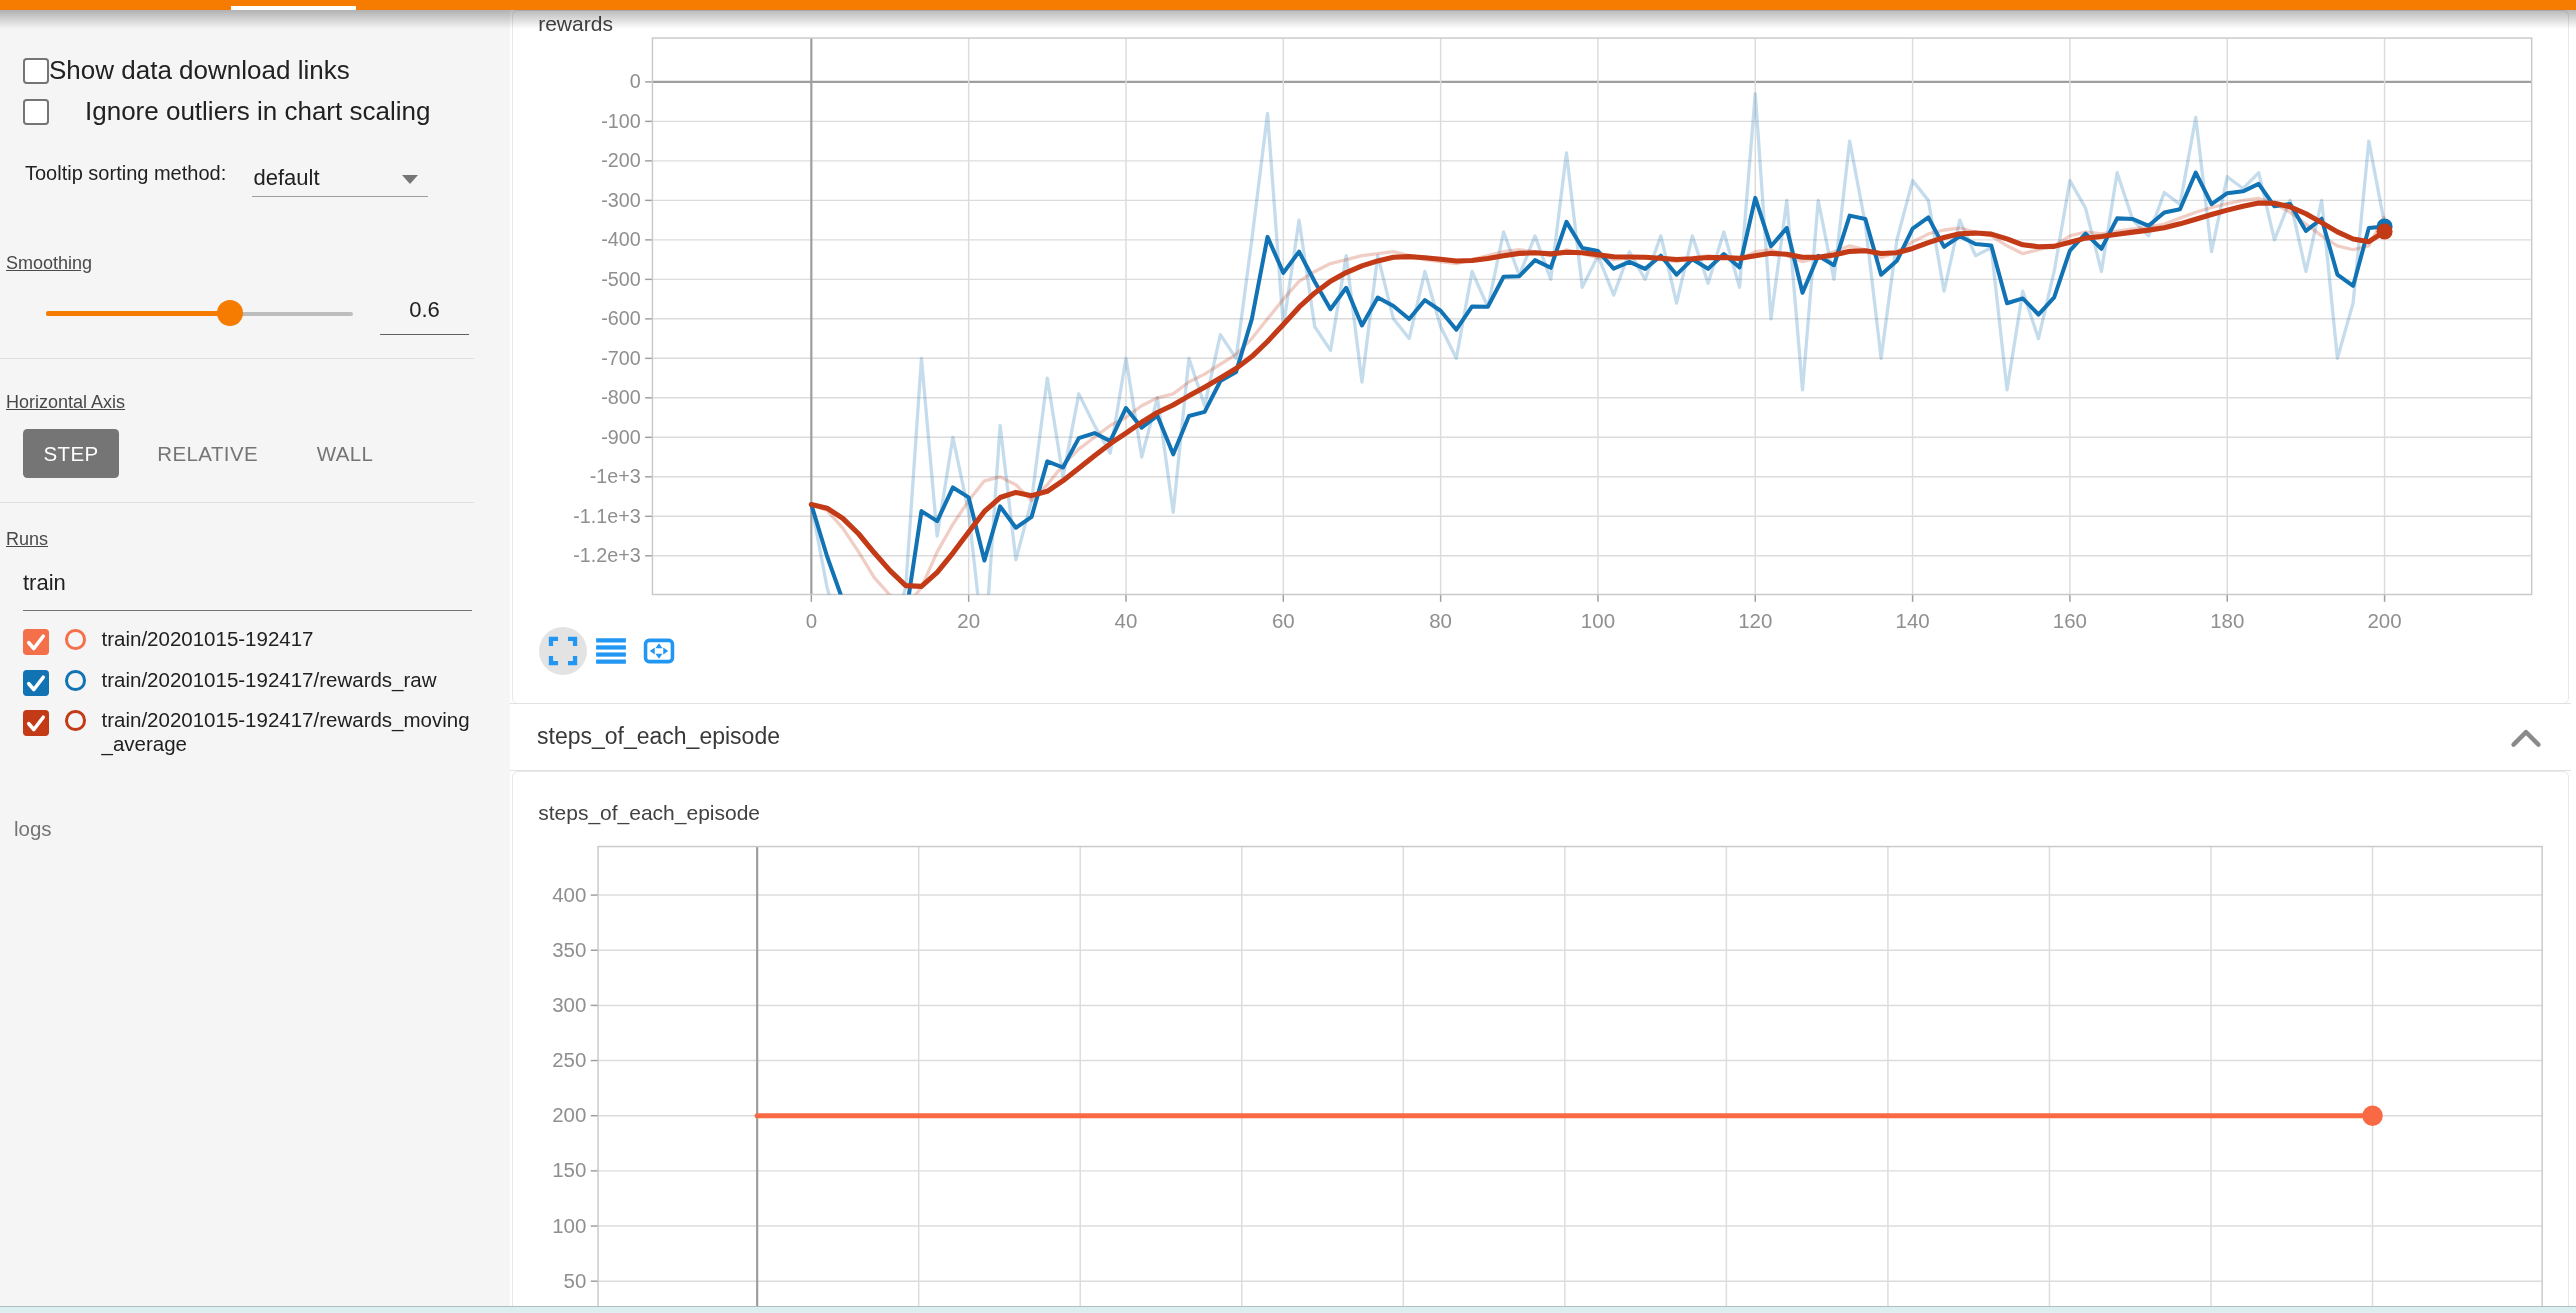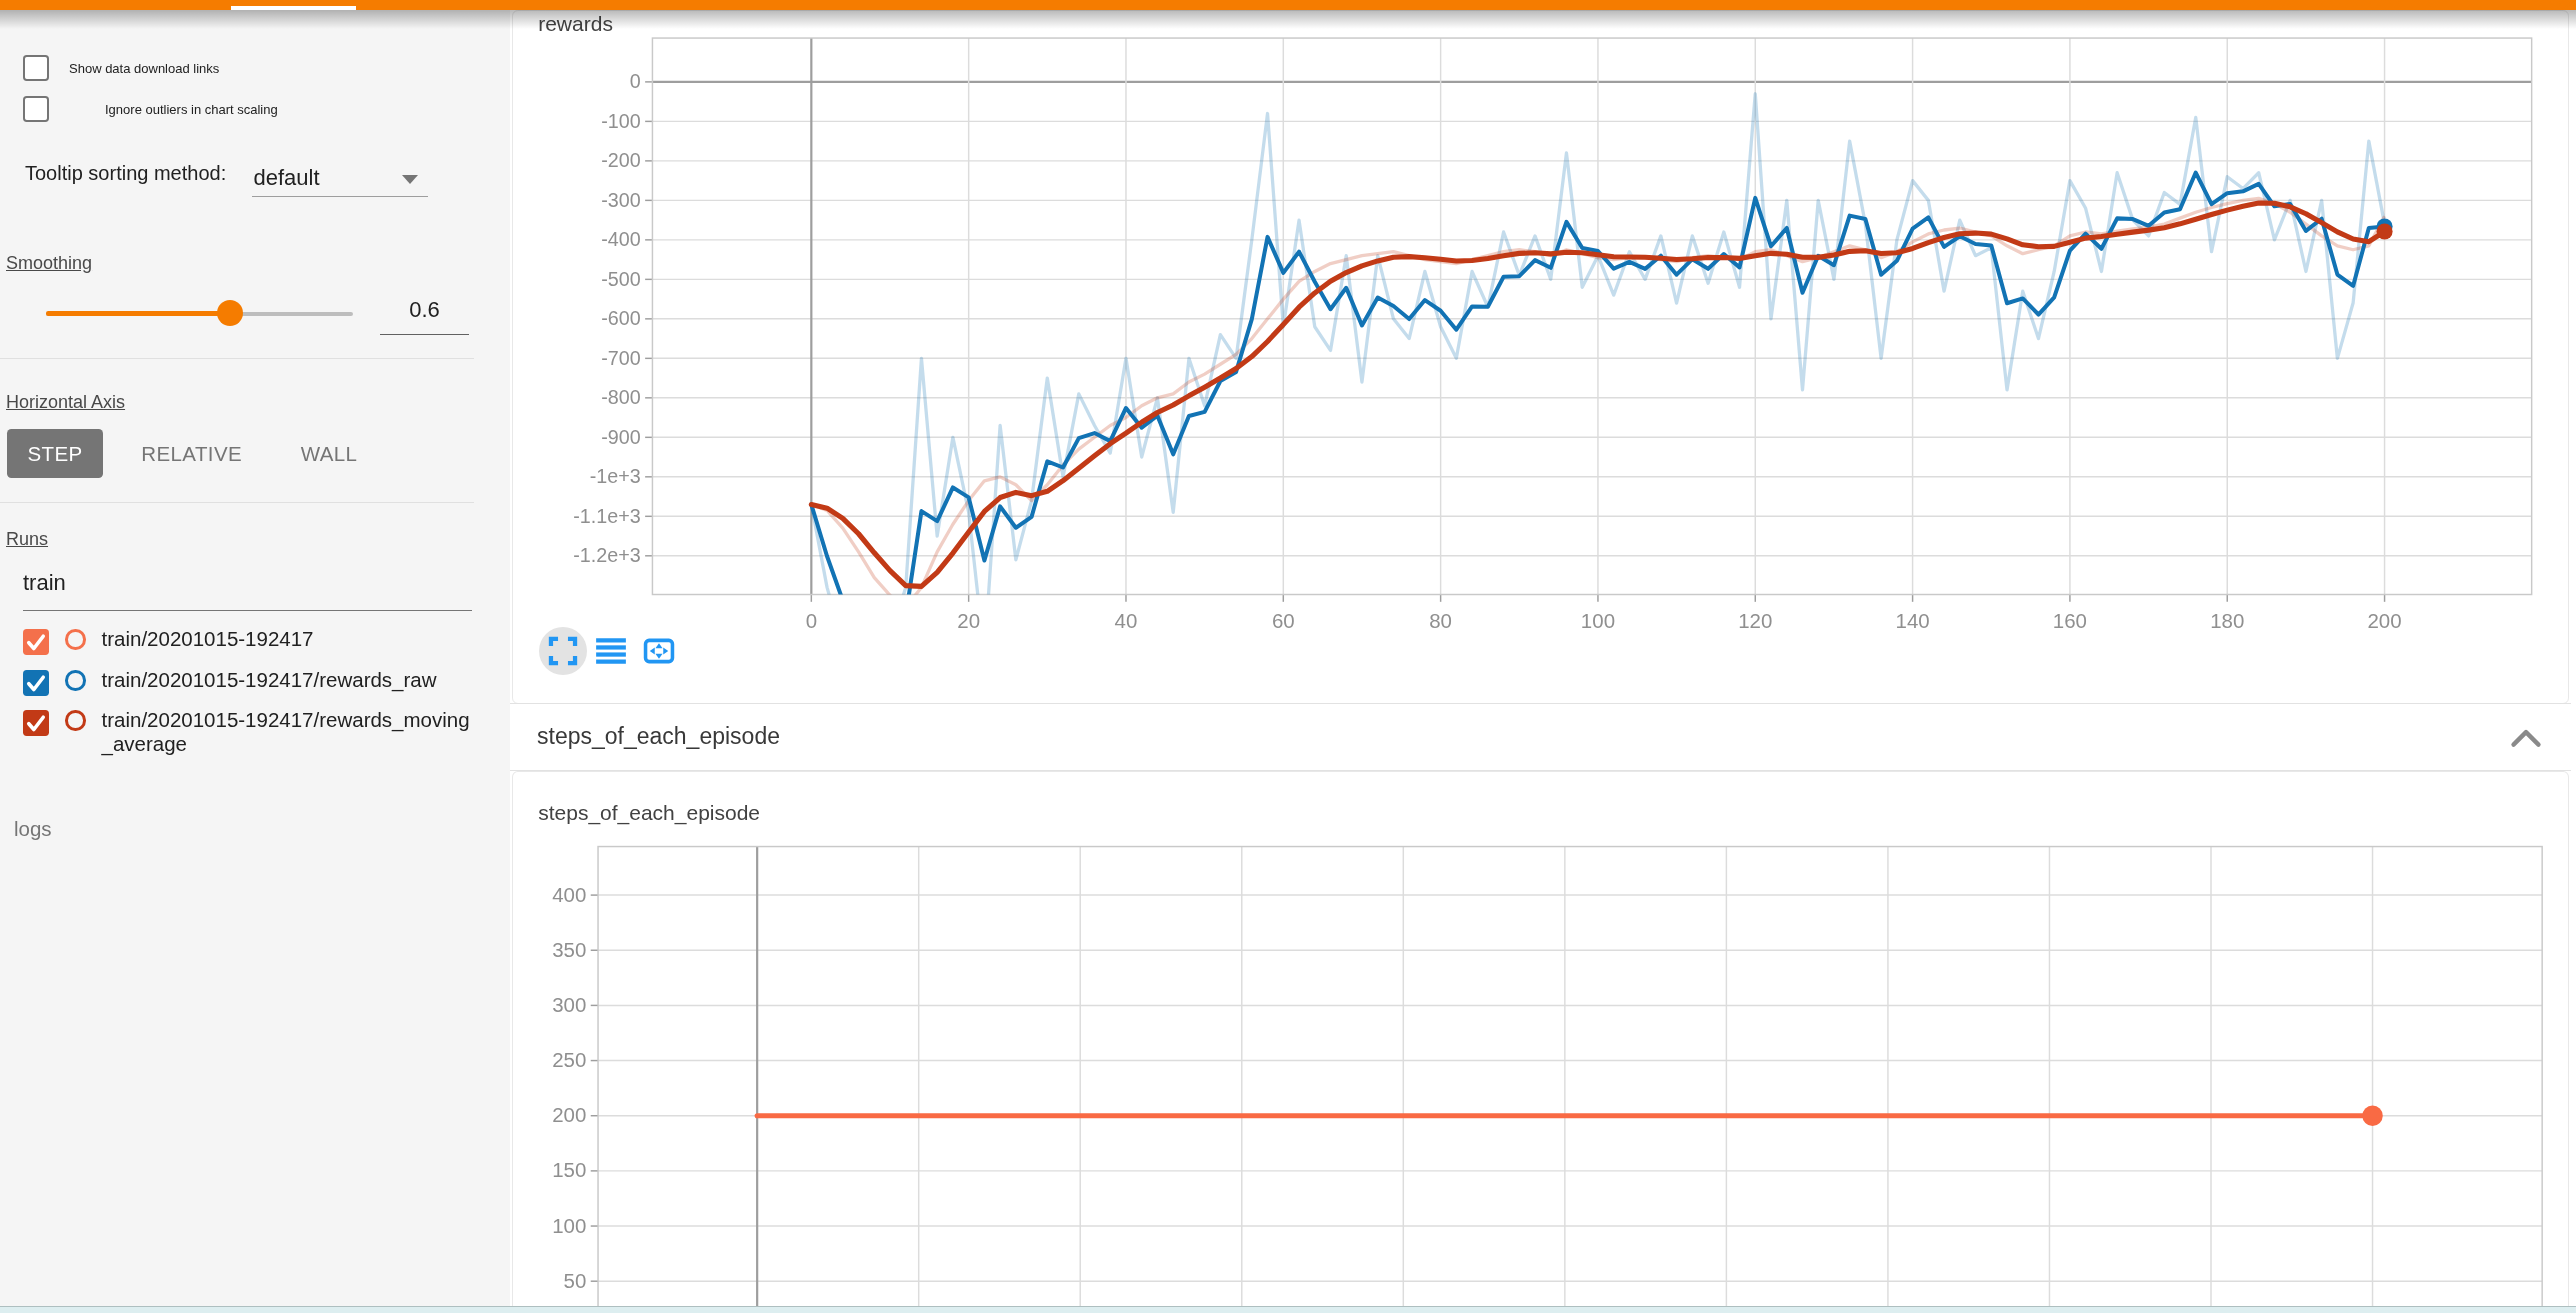--- a/index.html
+++ b/index.html
@@ -9,38 +9,38 @@
   
   .topbar { position:absolute; left:0; top:0; width:2576px; height:10.2px; background:#f57c00; z-index:30; }
   .tab-indicator { position:absolute; left:231px; top:5.9px; width:125px; height:4.4px; background:#fff; }
   .top-shadow { position:absolute; left:0; top:10.2px; width:2576px; height:19px; background:linear-gradient(to bottom, rgba(0,0,0,0.28), rgba(0,0,0,0)); z-index:29; pointer-events:none; }
 
   
   .sidebar { position:absolute; left:0; top:10.2px; width:510px; height:1303px; background:#f5f5f5; z-index:5; color:#212121; }
   .chk-row { position:absolute; left:23px; display:flex; align-items:center; }
   .chk-box { width:26px; height:26px; border:2.9px solid #757575; border-radius:3.7px; background:#fff; flex:0 0 auto; }
   .chk-box svg { display:block; }
-  .chk-label { margin-left:20px; font-size:13px; color:#212121; white-space:nowrap; }
+  .chk-label { margin-left:0; font-size:26px; color:#212121; white-space:nowrap; }
 
   .tooltip-row { position:absolute; left:25px; top:146px; width:453px; height:37px; }
   .tooltip-label { position:absolute; left:0; top:5.9px; font-size:20px; color:#212121; }
   .select-box { position:absolute; left:227px; top:4px; width:176px; height:37px; border-bottom:1.5px solid #9e9e9e; cursor:pointer; }
   .select-value { position:absolute; left:1.5px; top:4.4px; font-size:22px; color:#212121; }
   .select-arrow { position:absolute; right:10.2px; top:14.6px; width:0; height:0; border-left:8px solid transparent; border-right:8px solid transparent; border-top:9.5px solid #757575; }
 
   .side-label { position:absolute; left:6px; font-size:18px; color:#494949;text-decoration:underline; }
   .slider { position:absolute; left:46px; top:298px; width:307px; height:10.2px; }
   .slider-track { position:absolute; left:0; top:3.7px; width:100%; height:3.7px; background:#bdbdbd; border-radius:2.2px; }
   .slider-fill { position:absolute; left:0; top:2.9px; height:5.1px; background:#f57c00; border-radius:2.2px; }
   .slider-handle { position:absolute; top:-8px; width:26px; height:26px; border-radius:50%; background:#f57c00; }
   .slider-value { position:absolute; left:380px; top:287px; width:89px; height:38px; border-bottom:1.5px solid #616161; font-size:22px; color:#212121; text-align:center; }
 
   .divider { position:absolute; left:0; width:474px; height:0; border-top:1.5px solid #e0e0e0; }
 
-  .axis-group { position:absolute; left:7px; top:419px; display:flex; align-items:center; }
+  .axis-group { position:absolute; left:23px; top:419px; display:flex; align-items:center; }
   .axis-btn { font-size:20.5px; color:#757575; letter-spacing:0.4px; padding:12.4px 20.5px; border-radius:4.4px; cursor:pointer; }
   .axis-btn.selected { background:#757575; color:#fff; }
   .axis-btn + .axis-btn { margin-left:17.6px; }
 
   .runs-filter { position:absolute; left:23px; top:560px; width:449px; height:41px; border-bottom:1.5px solid #757575; font-size:22px; color:#212121; }
   .run-row { position:absolute; left:23px; display:flex; align-items:flex-start; }
   .run-chk { width:26px; height:26px; border-radius:3.7px; flex:0 0 auto; margin-top:1.5px; }
   .run-radio { width:20.5px; height:20.5px; border-radius:50%; border:3.7px solid; background:transparent; flex:0 0 auto; margin-left:16px; margin-top:2.2px; }
   .run-label { margin-left:16px; font-size:20.5px; color:#212121; width:377px; word-break:break-all; line-height:1.18; }
   .toggle-all { position:absolute; left:23px; top:755px; width:434px; height:42px; background:#e2e2e2; border-radius:2.9px; border:none; font-size:21px; color:#757575; letter-spacing:0.7px; text-align:center; line-height:42px; cursor:pointer; font-family:"Liberation Sans", sans-serif; }

